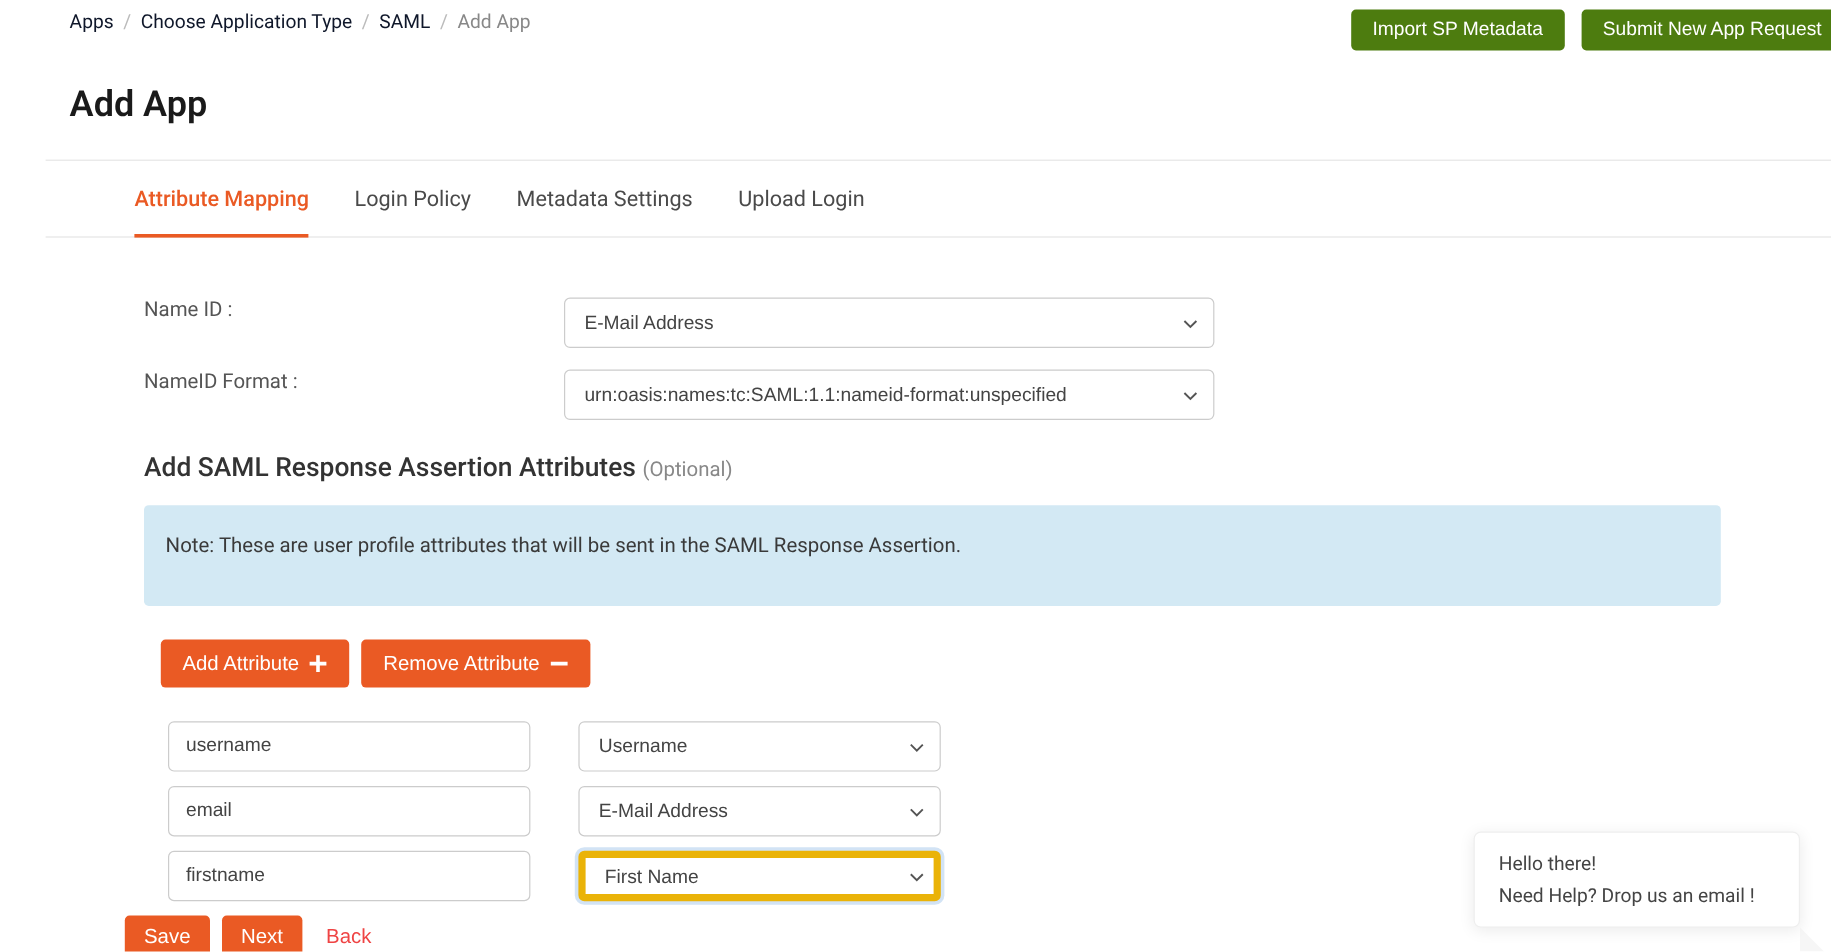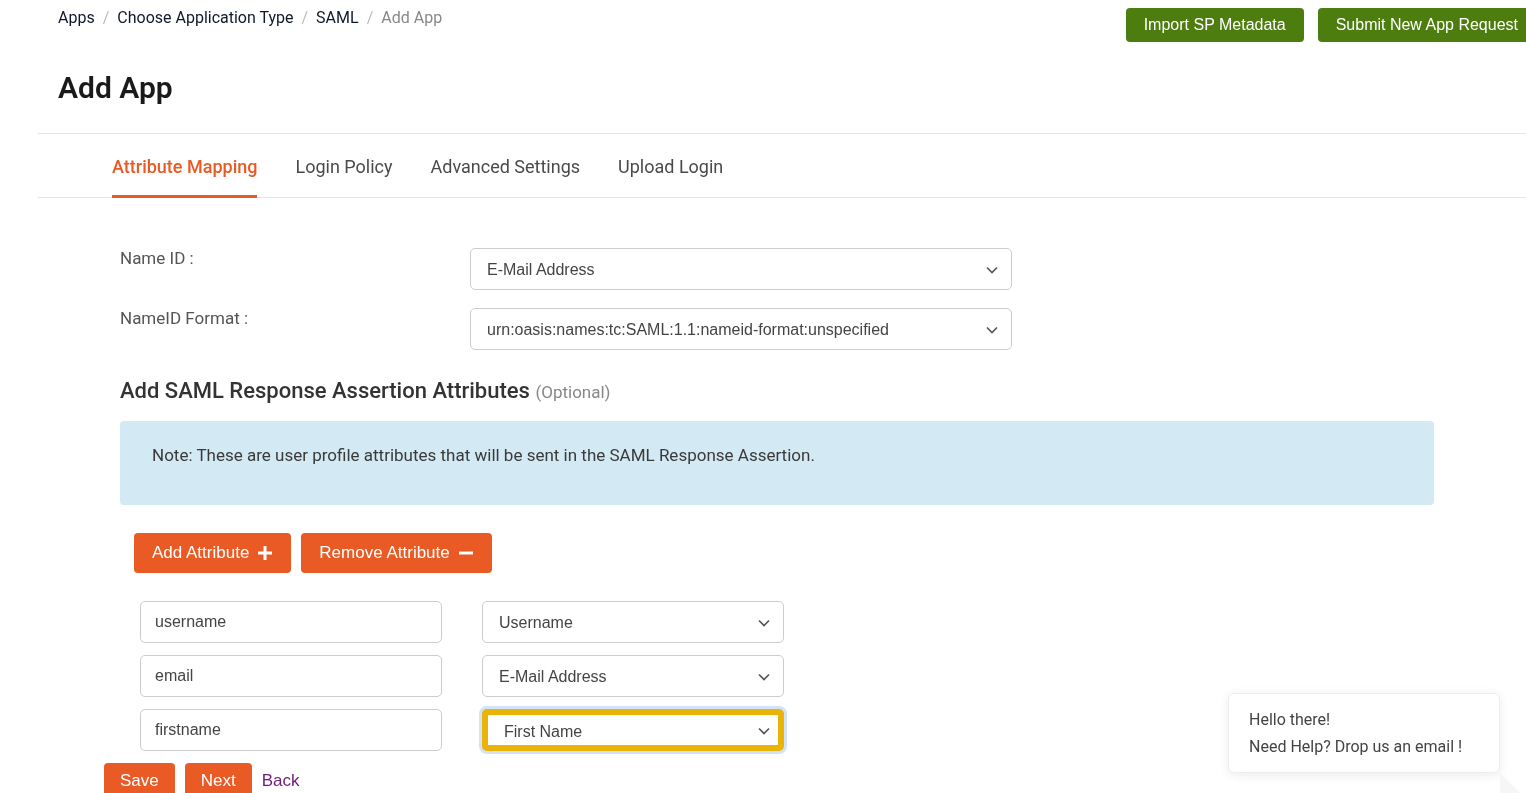--- a/index.html
+++ b/index.html
@@ -129,21 +129,21 @@
   }
   .section-heading .optional {
     font-size: 17px;
     color: #888;
     font-weight: 400;
   }
 
   .note-box {
     background: #d3e9f4;
     border-radius: 4px;
-    padding: 24px 18px 40px 32px;
+    padding: 24px 18px 40px 18px;
     font-size: 17px;
     color: #3a3a3a;
     margin-right: 46px;
     margin-bottom: 28px;
   }
 
   .attr-buttons {
     display: flex;
     gap: 10px;
     margin-bottom: 28px;
@@ -211,22 +211,23 @@
     color: #fff;
     border: none;
     padding: 8px 16px;
     font-size: 17px;
     border-radius: 4px;
     cursor: pointer;
   }
   .btn-link {
     background: none;
     border: none;
-    color: #701a75;
-    font-size: 17px;
+    color: #ef4444;
+    font-size: 17px;
+    margin-left: 10px;
     cursor: pointer;
   }
 
   .help-widget {
     position: absolute;
     right: 26px;
     bottom: 20px;
     background: #fff;
     border: 1px solid #eee;
     border-radius: 6px;
@@ -267,21 +268,21 @@
   </div>
 </div>
 
 <h1 class="page-title">Add App</h1>
 
 <hr class="hr-top">
 
 <div class="tabs">
   <div class="tab active">Attribute Mapping</div>
   <div class="tab">Login Policy</div>
-  <div class="tab">Advanced Settings</div>
+  <div class="tab">Metadata Settings</div>
   <div class="tab">Upload Login</div>
 </div>
 
 <div class="form-area">
 
   <div class="form-row">
     <label>Name ID :</label>
     <div class="select-wrap">
       <select class="form-select">
         <option>E-Mail Address</option>

